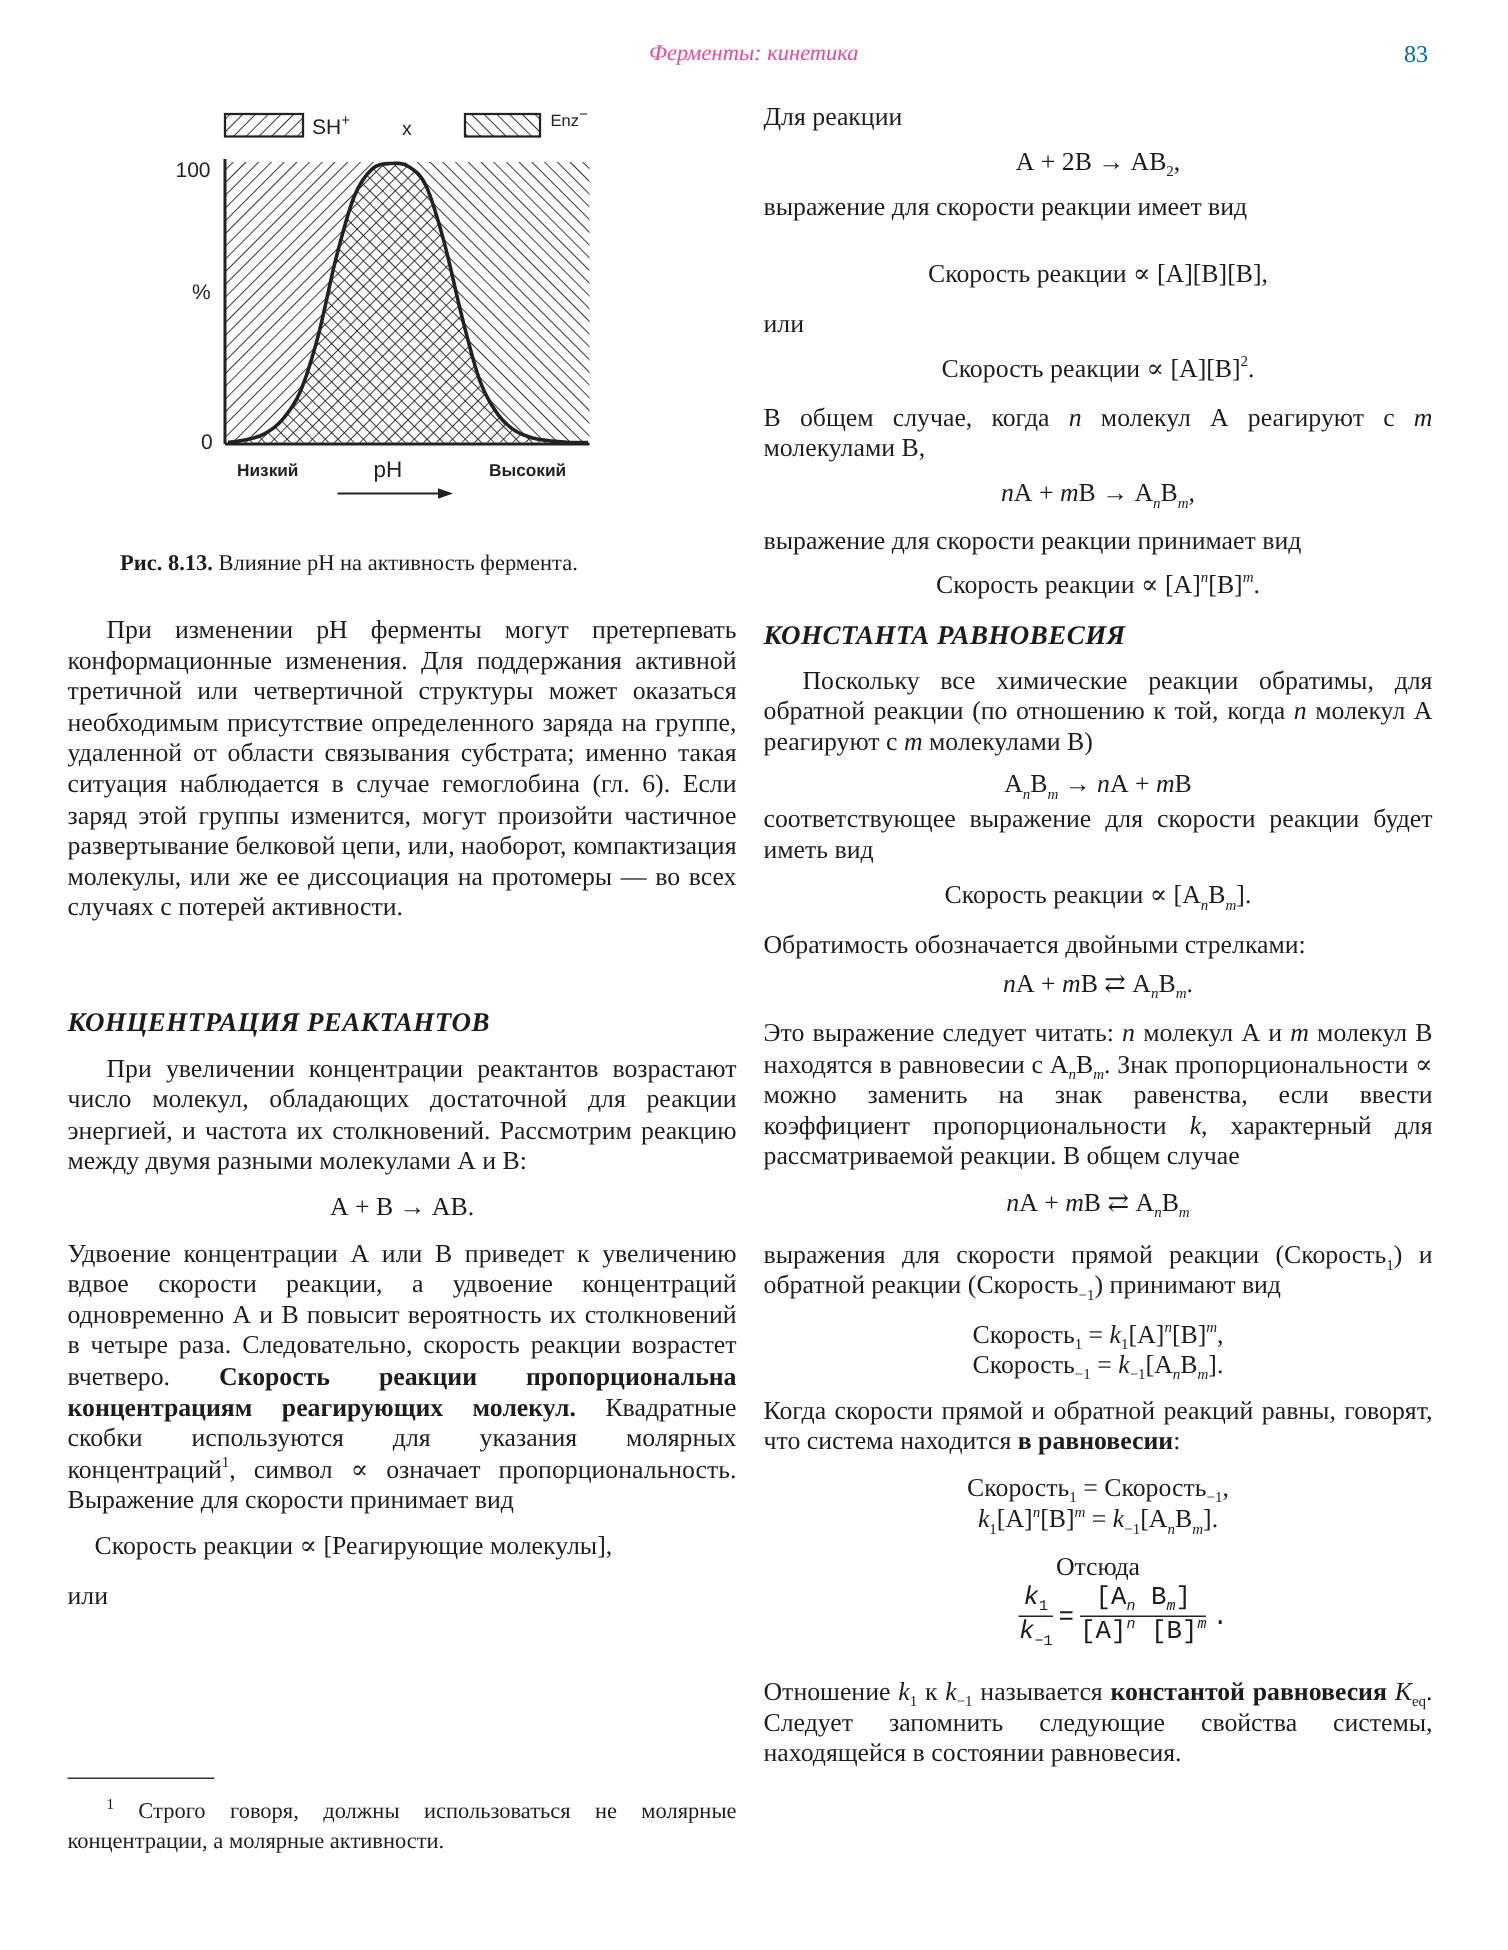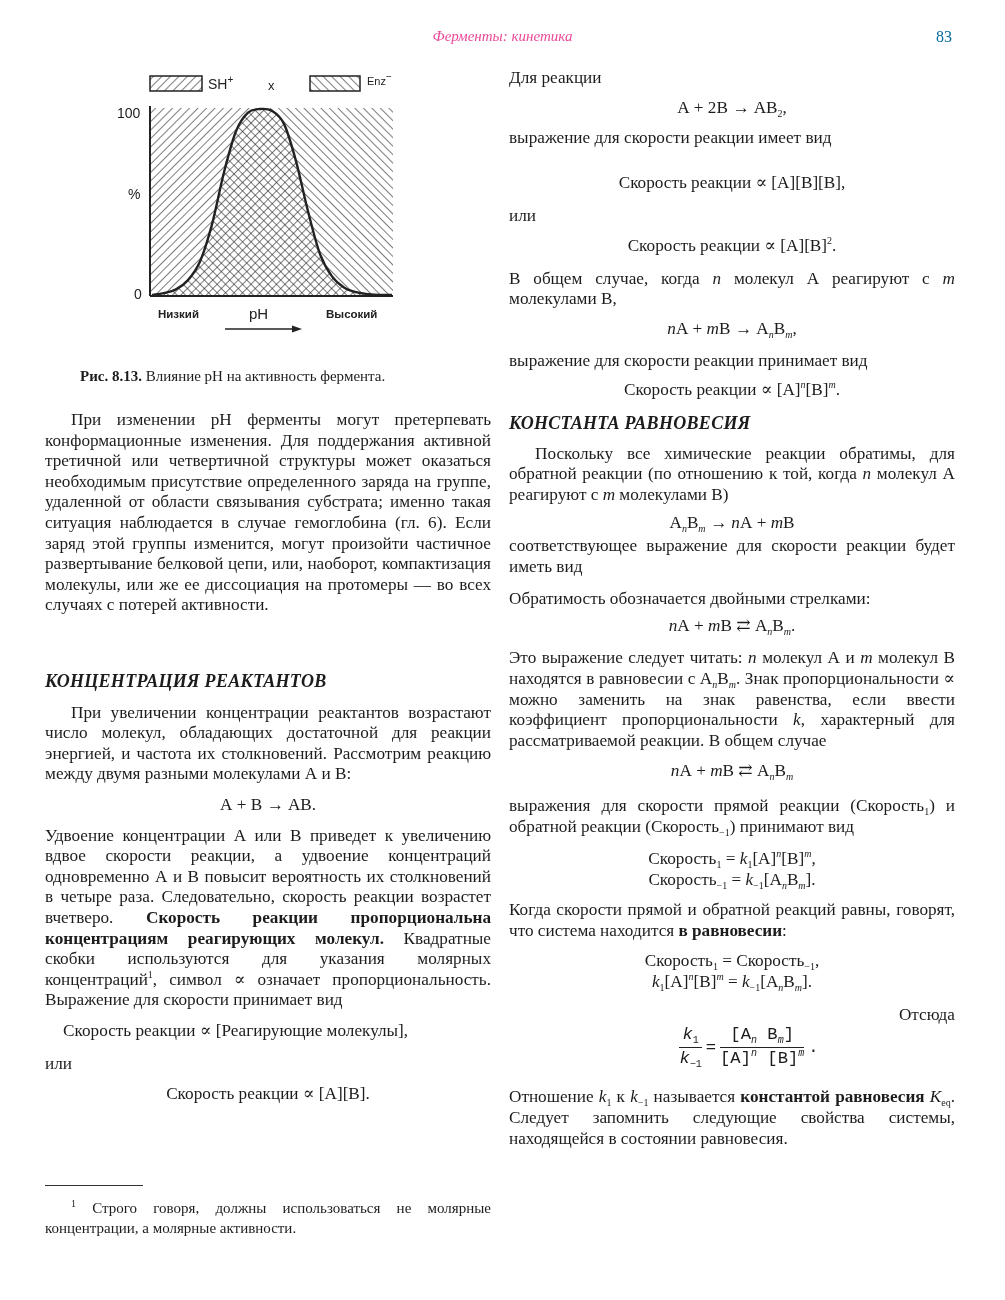--- a/index.html
+++ b/index.html
@@ -96,21 +96,20 @@
 
 <div class="col lcol" style="top:671px;">
   <p class="h2">КОНЦЕНТРАЦИЯ РЕАКТАНТОВ</p>
   <p class="indent" style="margin-top:11px;">При увеличении концентрации реактантов возрастают число молекул, обладающих достаточной для реакции энергией, и частота их столкновений. Рассмотрим реакцию между двумя разными молекулами А и В:</p>
   <p class="center" style="margin-top:10px;margin-bottom:10px;">А + В → АВ.</p>
   <p>
     <span>Удвоение концентрации А или В приведет к увеличению вдвое скорости реакции, а удвоение концентраций одновременно А и В повысит вероятность их столкновений в четыре раза. Следовательно, скорость реакции возрастет вчетверо. </span><span class="b">Скорость реакции пропорциональна концентрациям реагирующих молекул.</span><span> Квадратные скобки используются для указания молярных концентраций</span><sup>1</sup><span>, символ ∝ означает пропорциональность. Выражение для скорости принимает вид</span>
   </p>
   <p style="margin-top:10px;padding-left:18px;text-align:left;">Скорость реакции ∝ [Реагирующие молекулы],</p>
   <p style="margin-top:12px;text-align:left;">или</p>
-  <p class="center" style="margin-top:10px;">Скорость реакции ∝ [А][В].</p>
 </div>
 
 <div class="footnote-rule"></div>
 <div class="footnote">
   <span style="padding-left:26px;"></span><sup>1</sup><span> Строго говоря, должны использоваться не молярные концентрации, а молярные активности.</span>
 </div>
 
 <div class="col rcol" style="top:68px;">
   <p style="text-align:left;">Для реакции</p>
   <p class="center" style="margin-top:9px;">
@@ -136,20 +135,23 @@
 
 <div class="col rcol" style="top:413px;">
   <p class="h2">КОНСТАНТА РАВНОВЕСИЯ</p>
   <p class="indent" style="margin-top:10px;">
     <span>Поскольку все химические реакции обратимы, для обратной реакции (по отношению к той, когда </span><span class="i">n</span><span> молекул А реагируют с </span><span class="i">m</span><span> молекулами В)</span>
   </p>
   <p class="center" style="margin-top:8px;">
     А<sub class="i">n</sub>В<sub class="i">m</sub> → <span class="i">n</span>А + <span class="i">m</span>В
   </p>
   <p style="margin-top:2px;">соответствующее выражение для скорости реакции будет иметь вид</p>
+  <p class="center" style="margin-top:10px;">
+    Скорость реакции ∝ [А<sub class="i">n</sub>В<sub class="i">m</sub>].
+  </p>
   <p style="margin-top:12px;text-align:left;">Обратимость обозначается двойными стрелками:</p>
   <p class="center" style="margin-top:6px;">
     <span class="i">n</span>А + <span class="i">m</span>В ⇄ А<sub class="i">n</sub>В<sub class="i">m</sub>.
   </p>
   <p style="margin-top:12px;">
     <span>Это выражение следует читать: </span><span class="i">n</span><span> молекул А и </span><span class="i">m</span><span> молекул В находятся в равновесии с </span>А<sub class="i">n</sub>В<sub class="i">m</sub><span>. Знак пропорциональности ∝ можно заменить на знак равенства, если ввести коэффициент пропорциональности </span><span class="i">k</span><span>, характерный для рассматриваемой реакции. В общем случае</span>
   </p>
   <p class="center" style="margin-top:10px;">
     <span class="i">n</span>А + <span class="i">m</span>В ⇄ А<sub class="i">n</sub>В<sub class="i">m</sub>
   </p>
@@ -164,21 +166,21 @@
   </p>
   <p style="margin-top:10px;">
     <span>Когда скорости прямой и обратной реакций равны, говорят, что система находится </span><span class="b">в равновесии</span><span>:</span>
   </p>
   <p class="center" style="margin-top:10px;">
     <span>Скорость</span><sub>1</sub> = <span>Скорость</span><sub>−1</sub>,
   </p>
   <p class="center">
     <span class="i">k</span><sub>1</sub>[А]<sup class="i">n</sup>[В]<sup class="i">m</sup> = <span class="i">k</span><sub>−1</sub>[А<sub class="i">n</sub>В<sub class="i">m</sub>].
   </p>
-  <p style="margin-top:12px;text-align:right;">Отсюда</p>
+  <p style="margin-top:12px;text-align:center;">Отсюда</p>
   <div class="center" style="margin-top:0;padding-left:30px;font-family:Liberation Mono, monospace;">
     <span class="frac">
       <span class="num"><span class="i">k</span><sub>1</sub></span>
       <span class="den"><span class="i">k</span><sub>−1</sub></span>
     </span>=<span class="frac">
       <span class="num">[А<sub class="i">n</sub> В<sub class="i">m</sub>]</span>
       <span class="den">[А]<sup class="i">n</sup> [В]<sup class="i">m</sup></span>
     </span>.
   </div>
   <p style="margin-top:18px;">

